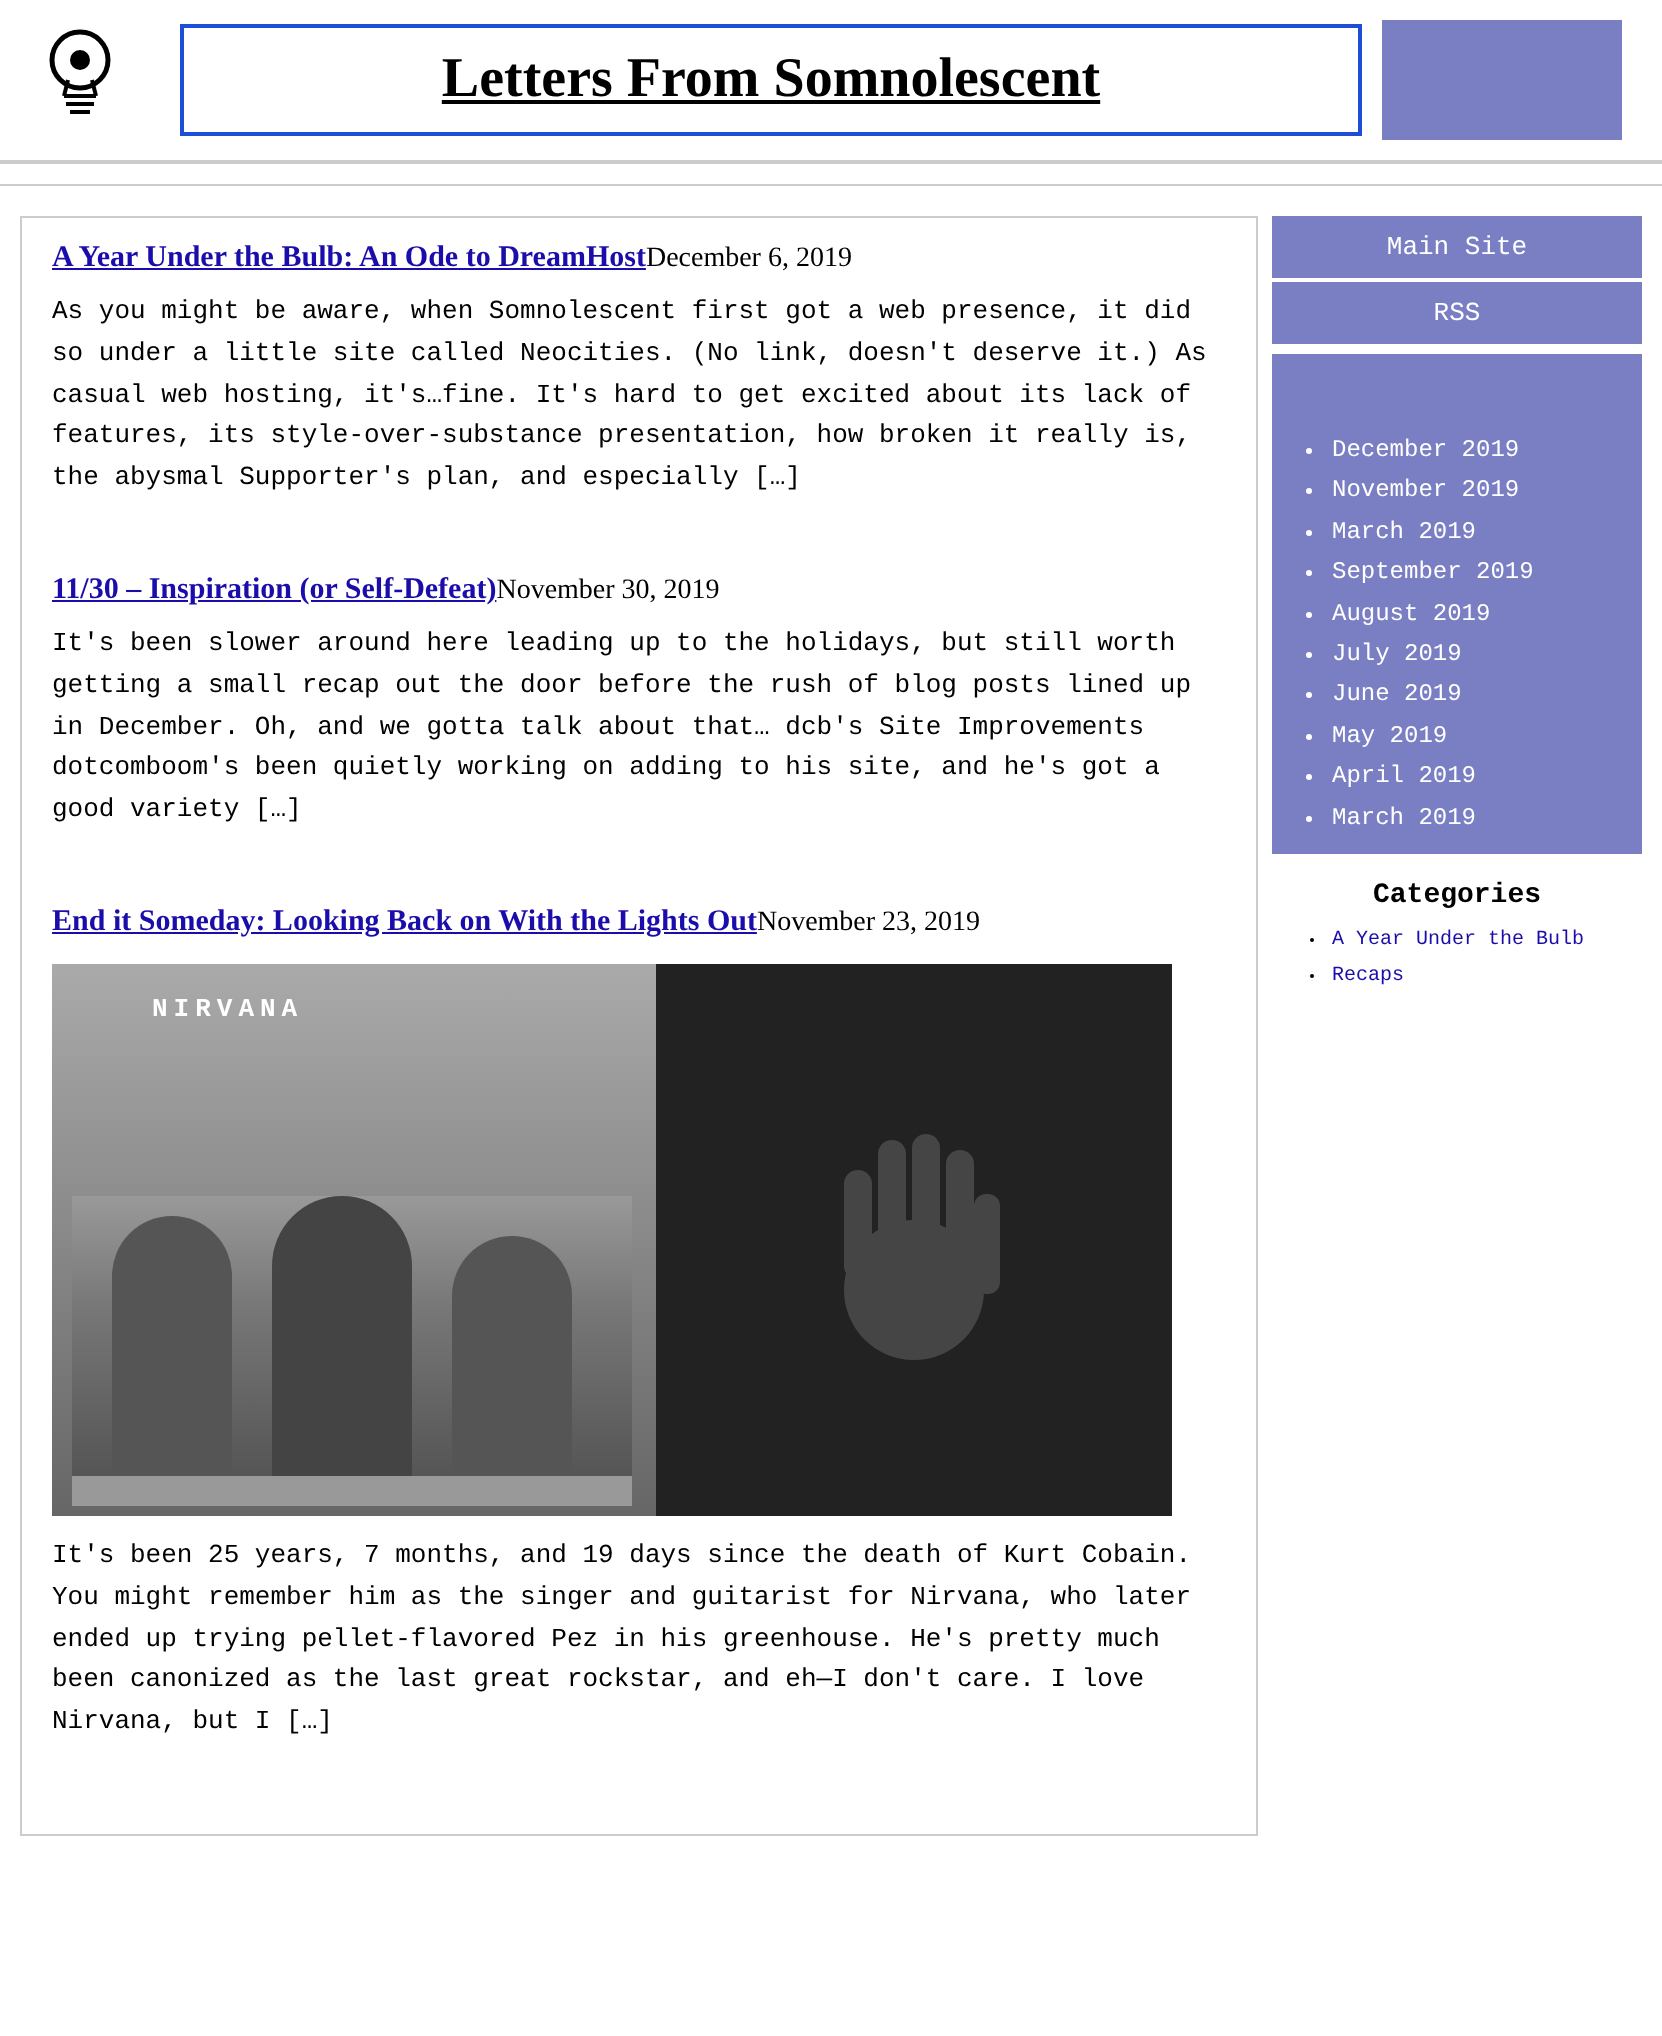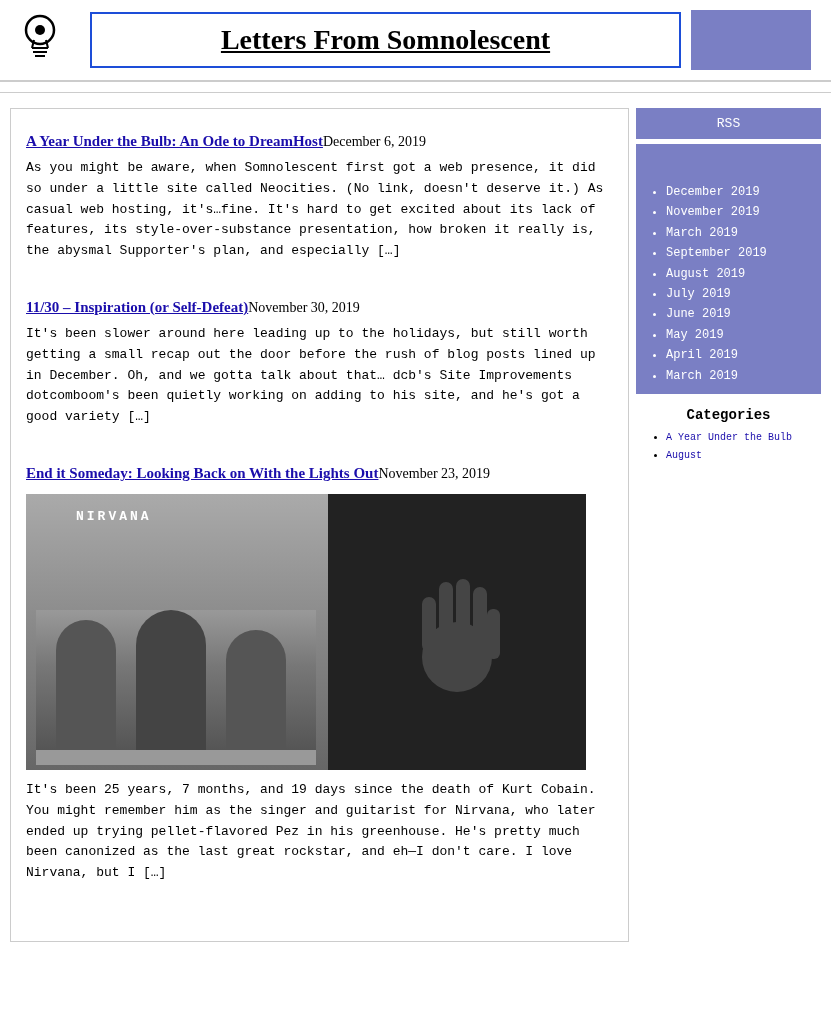--- a/index.html
+++ b/index.html
@@ -46,21 +46,21 @@
 
     
     .layout {
       display: flex;
       margin-top: 15px;
     }
 
     
     .main-content {
       flex: 1;
-      padding: 22px 15px;
+      padding: 10px 15px;
       border: 1px solid #ccc;
       margin-left: 10px;
       margin-right: 7px;
     }
 
     
     .article {
       margin-bottom: 25px;
       padding-bottom: 10px;
     }
@@ -262,20 +262,21 @@
             </svg>
           </div>
         </div>
       </div>
       <div class="article-excerpt">It's been 25 years, 7 months, and 19 days since the death of Kurt Cobain. You might remember him as the singer and guitarist for Nirvana, who later ended up trying pellet-flavored Pez in his greenhouse. He's pretty much been canonized as the last great rockstar, and eh—I don't care. I love Nirvana, but I […]</div>
     </div>
 
   </div>
 
   <div class="sidebar">
+    <button class="sidebar-nav-btn">Main Site</button>
     <button class="sidebar-nav-btn">RSS</button>
 
     <div class="sidebar-section">
       <ul class="sidebar-list">
         <li><a href="#">December 2019</a></li>
         <li><a href="#">November 2019</a></li>
         <li><a href="#">March 2019</a></li>
         <li><a href="#">September 2019</a></li>
         <li><a href="#">August 2019</a></li>
         <li><a href="#">July 2019</a></li>
@@ -283,18 +284,18 @@
         <li><a href="#">May 2019</a></li>
         <li><a href="#">April 2019</a></li>
         <li><a href="#">March 2019</a></li>
       </ul>
     </div>
 
     <div class="categories-section">
       <div class="categories-title">Categories</div>
       <ul class="sub-categories-list">
         <li><a href="#">A Year Under the Bulb</a></li>
-        <li><a href="#">August</a></li>
+        <li><a href="#">Recaps</a></li>
       </ul>
     </div>
   </div>
 
 </div>
 
 </body></html>

